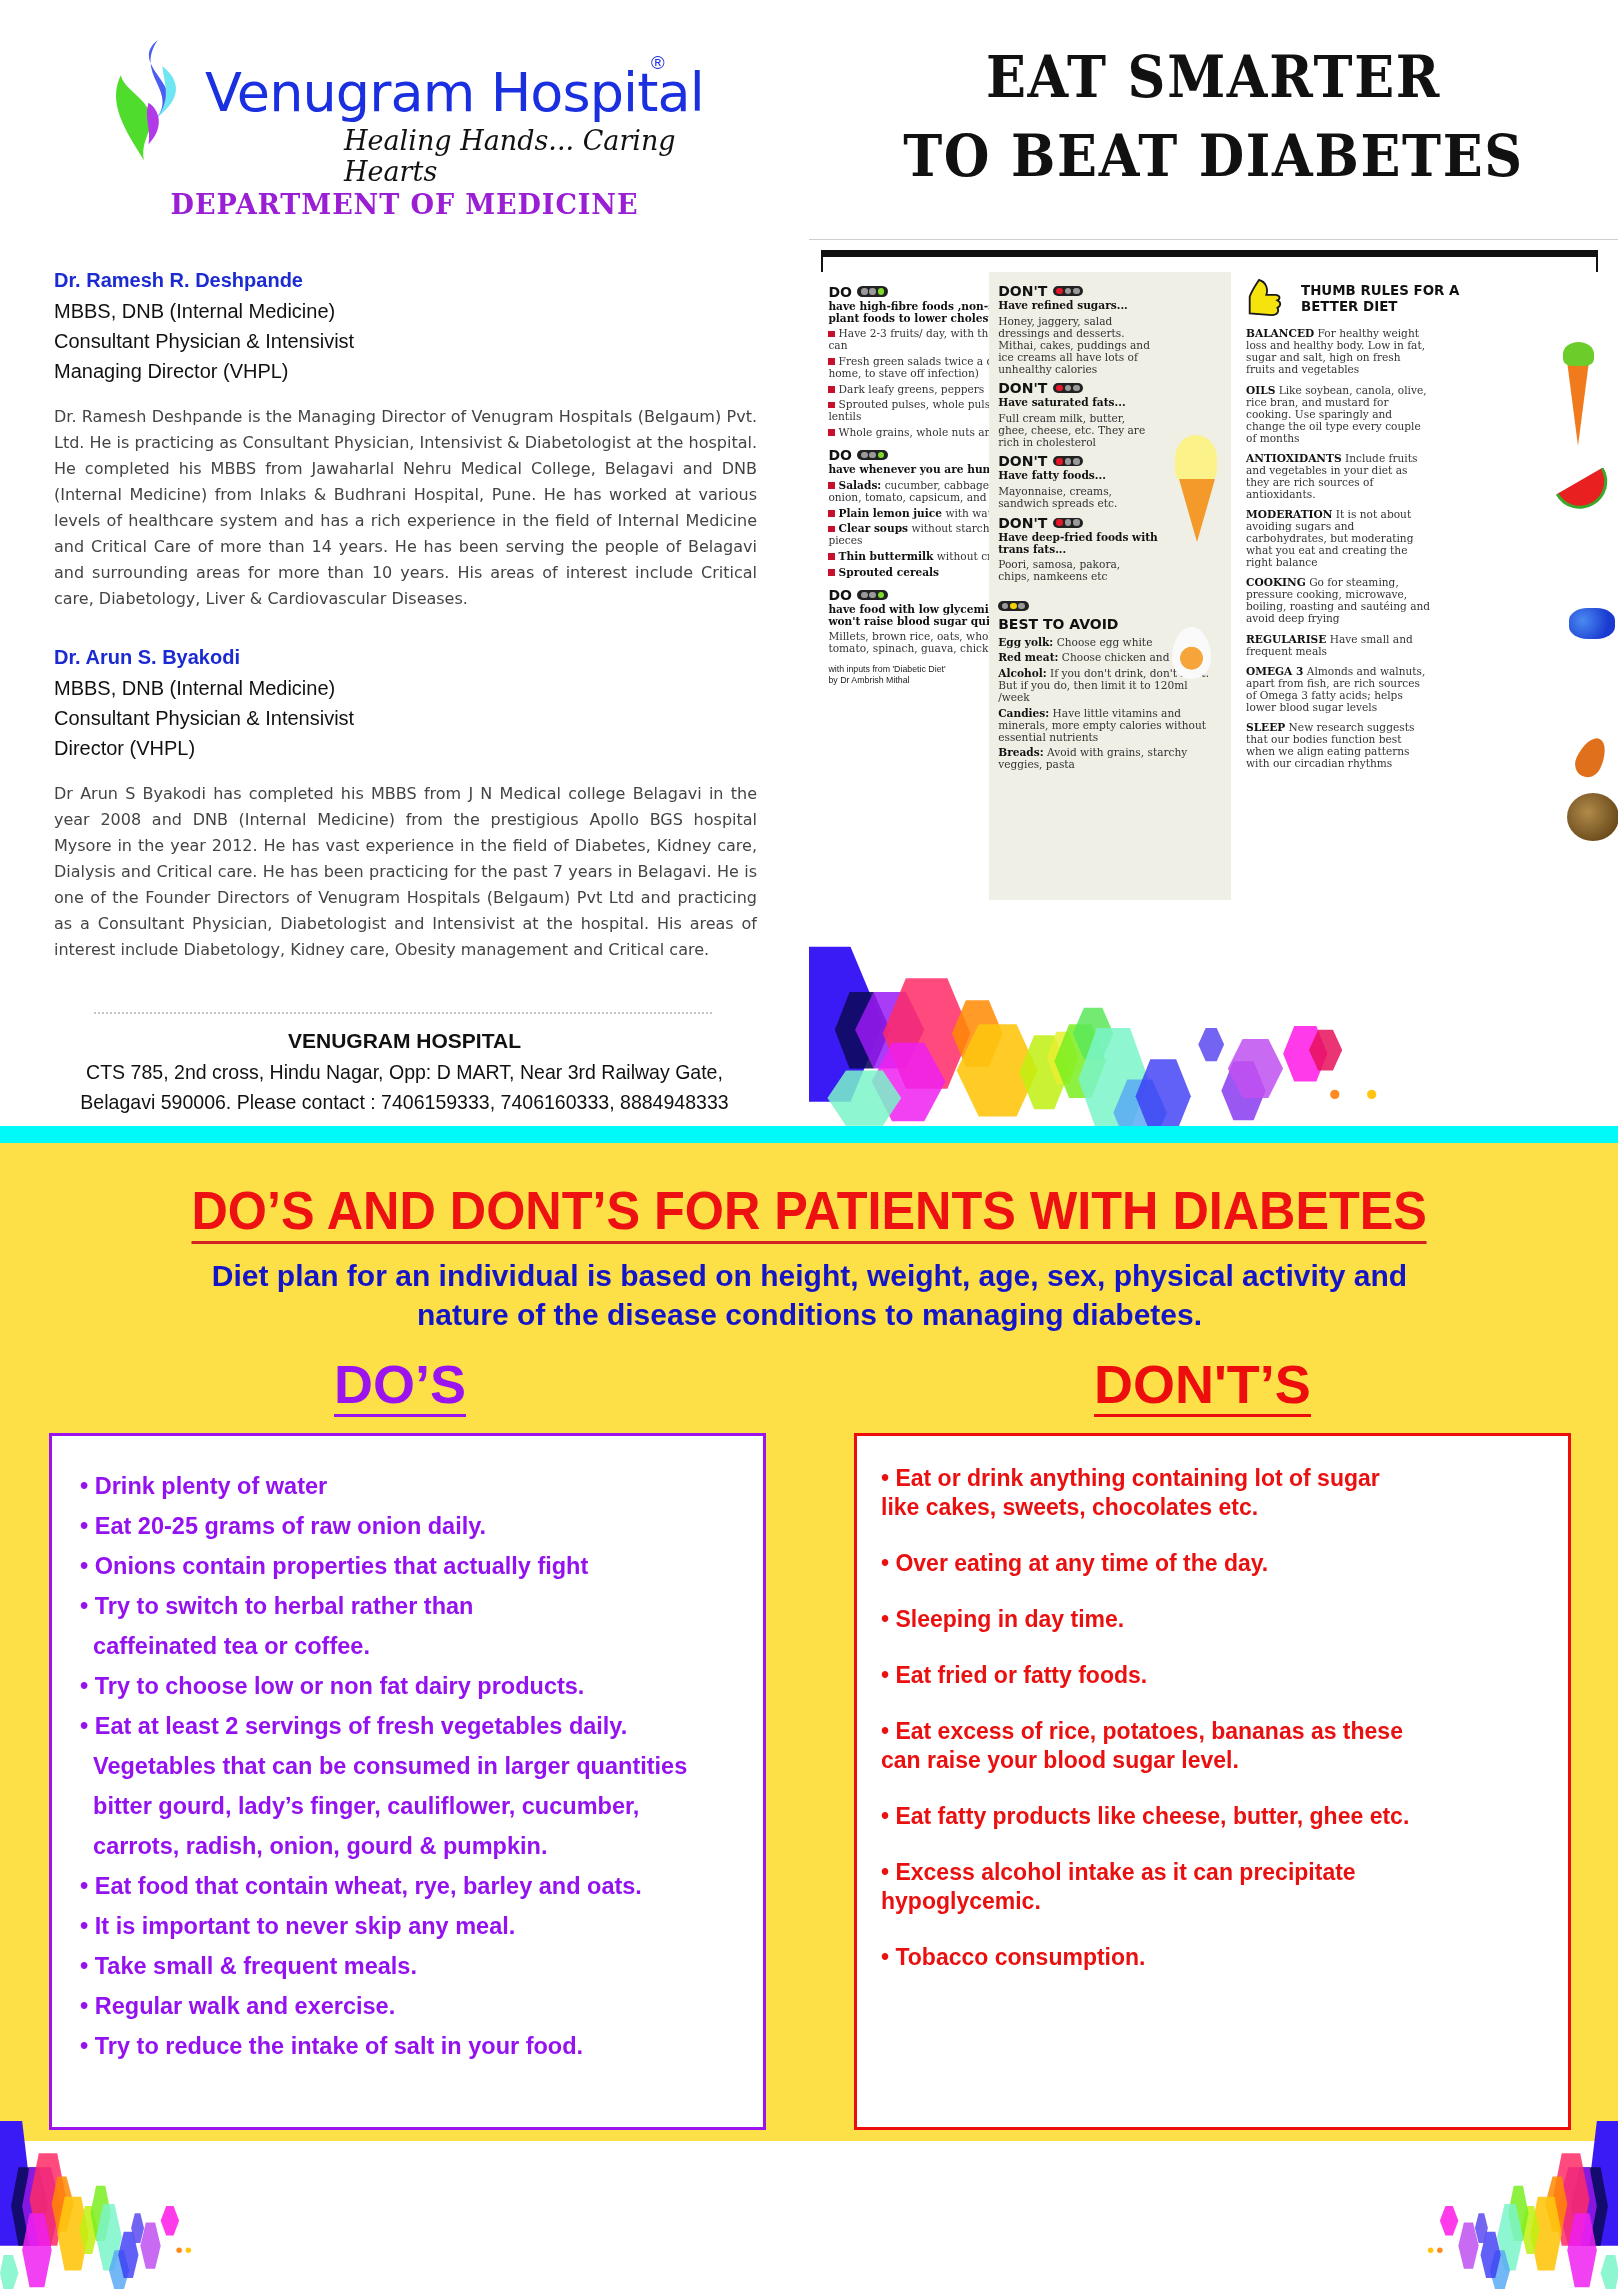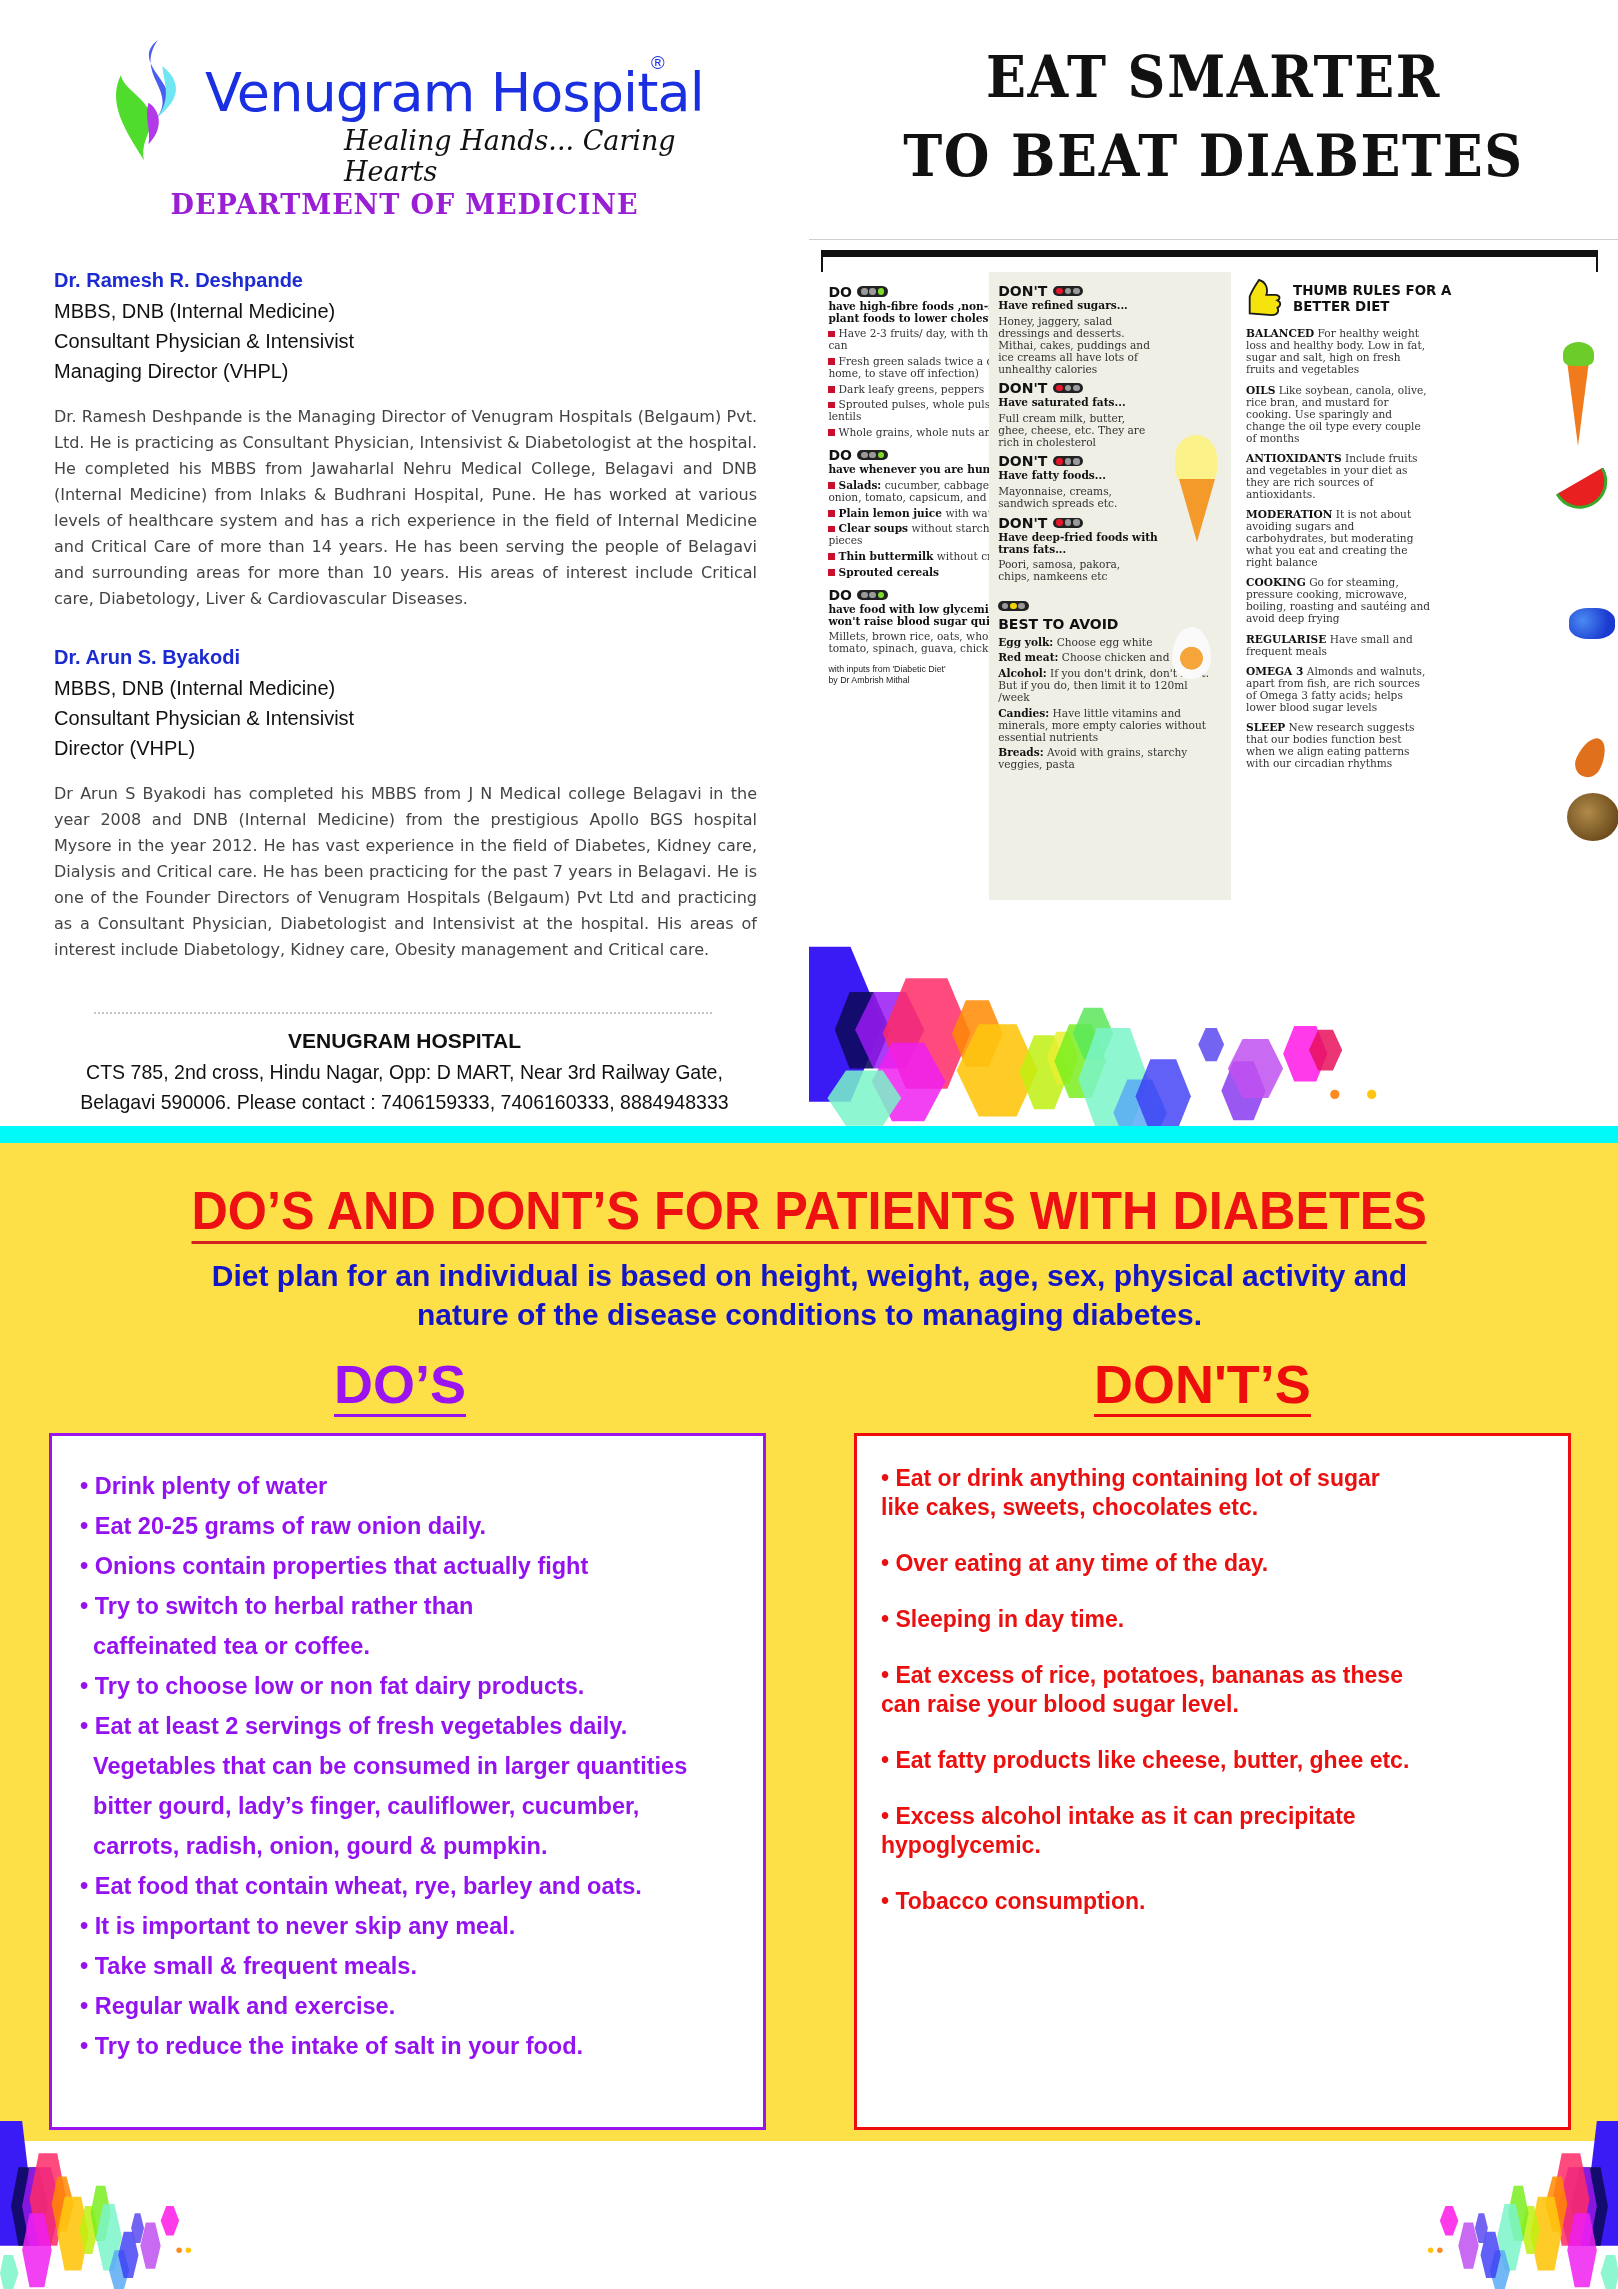--- a/index.html
+++ b/index.html
@@ -38,21 +38,21 @@
   .ic2 { left: 166px; width: 240px; left: 168px; background: #efefe6; top: 22px; height: 628px; width: 242px; padding: 5.5px 9.2px 0 9.2px; }
   .ic3 { left: 425px; width: 258px; }
   .lbl { font-family: "DejaVu Sans", sans-serif; font-weight: bold; font-size: 14px; color: #111; display: flex; align-items: center; gap: 5.5px; margin-top: 5.5px; }
   .light { display: inline-flex; gap: 1.8px; background: #222; border-radius: 5.5px; padding: 1.8px 3.7px; }
   .light i { display: block; width: 6.5px; height: 6.5px; border-radius: 50%; background: #9a9a9a; }
   .sub { font-family: "DejaVu Serif", serif; font-weight: bold; font-size: 10.6px; color: #111; line-height: 12px; }
   .it { font-size: 10.6px; line-height: 12px; color: #333; margin-top: 3.7px; }
   .it .sq { display: inline-block; width: 6.5px; height: 6.5px; background: #c8102e; margin-right: 3.7px; }
   .it b { color: #111; }
   .credit { font-family: "Liberation Sans", sans-serif; font-size: 8.8px; color: #222; margin-top: 9.2px; line-height: 11px; }
-  .thumb-head { display: flex; align-items: center; gap: 10px; }
+  .thumb-head { display: flex; align-items: center; gap: 18px; }
   .thumb-title { font-family: "DejaVu Sans", sans-serif; font-weight: bold; font-size: 13.4px; color: #111; line-height: 15.7px; }
   .rule { font-size: 10.6px; line-height: 12px; color: #333; margin-top: 8.3px; width: 185px; }
   .rule b { color: #111; }
 
   .food { position: absolute; border-radius: 50%; }
 
   .hexes { position: absolute; }
 
   
   .cyan { position: absolute; left: 0; top: 1126px; width: 1619px; height: 16.6px; background: #00fafa; }
@@ -327,20 +327,21 @@
     <div class="li">• Take small &amp; frequent meals.</div>
     <div class="li">• Regular walk and exercise.</div>
     <div class="li">• Try to reduce the intake of salt in your food.</div>
   </div>
 
   <div class="box donts-box">
     <div class="li">• Eat or drink anything containing lot of sugar
    like cakes, sweets, chocolates etc.</div>
     <div class="li">• Over eating at any time of the day.</div>
     <div class="li">• Sleeping in day time.</div>
+    <div class="li">• Eat fried or fatty foods.</div>
     <div class="li">• Eat excess of rice, potatoes, bananas as these
   can raise your blood sugar level.</div>
     <div class="li">• Eat fatty products like cheese, butter, ghee etc.</div>
     <div class="li">• Excess alcohol intake as it can precipitate
   hypoglycemic.</div>
     <div class="li">• Tobacco consumption.</div>
   </div>
 
   <svg class="hexes" style="left:0;top:978px;" width="277" height="169" viewBox="0 0 300 183">
     <polygon points="0,0 24,0 40,135 24,135 0,135" fill="#3a1af5"></polygon>

